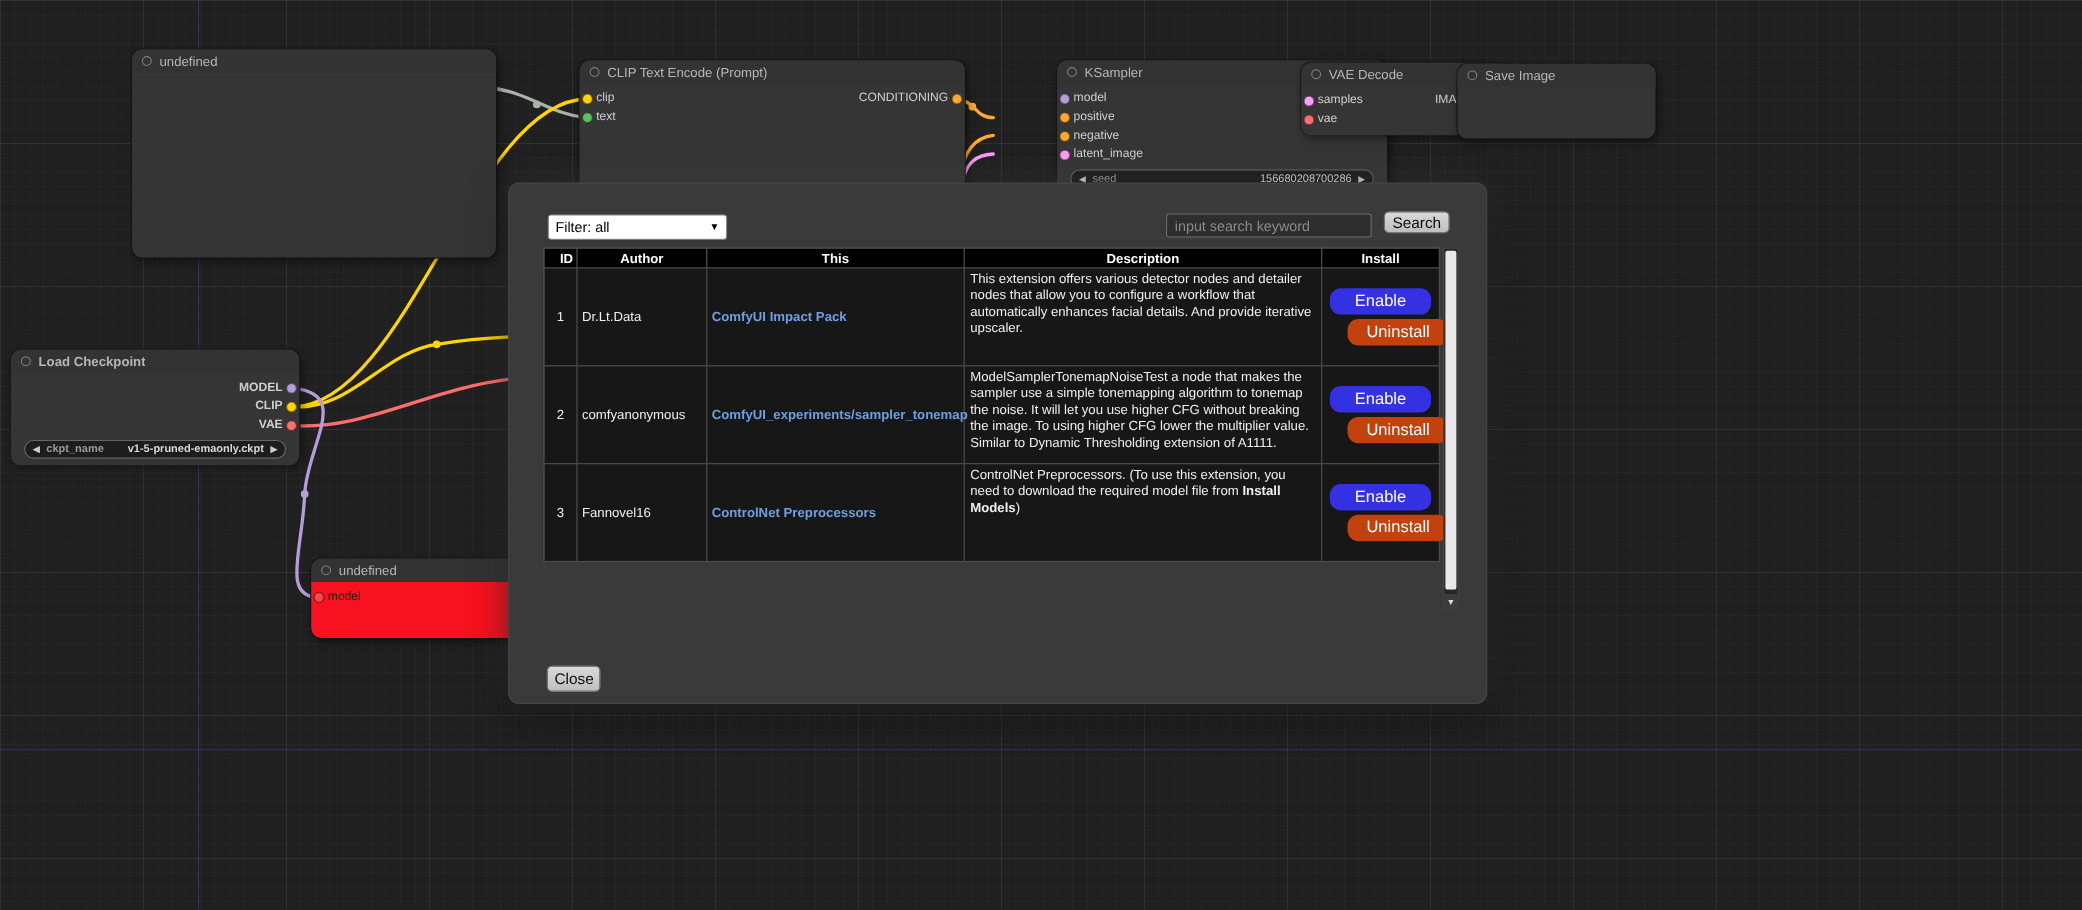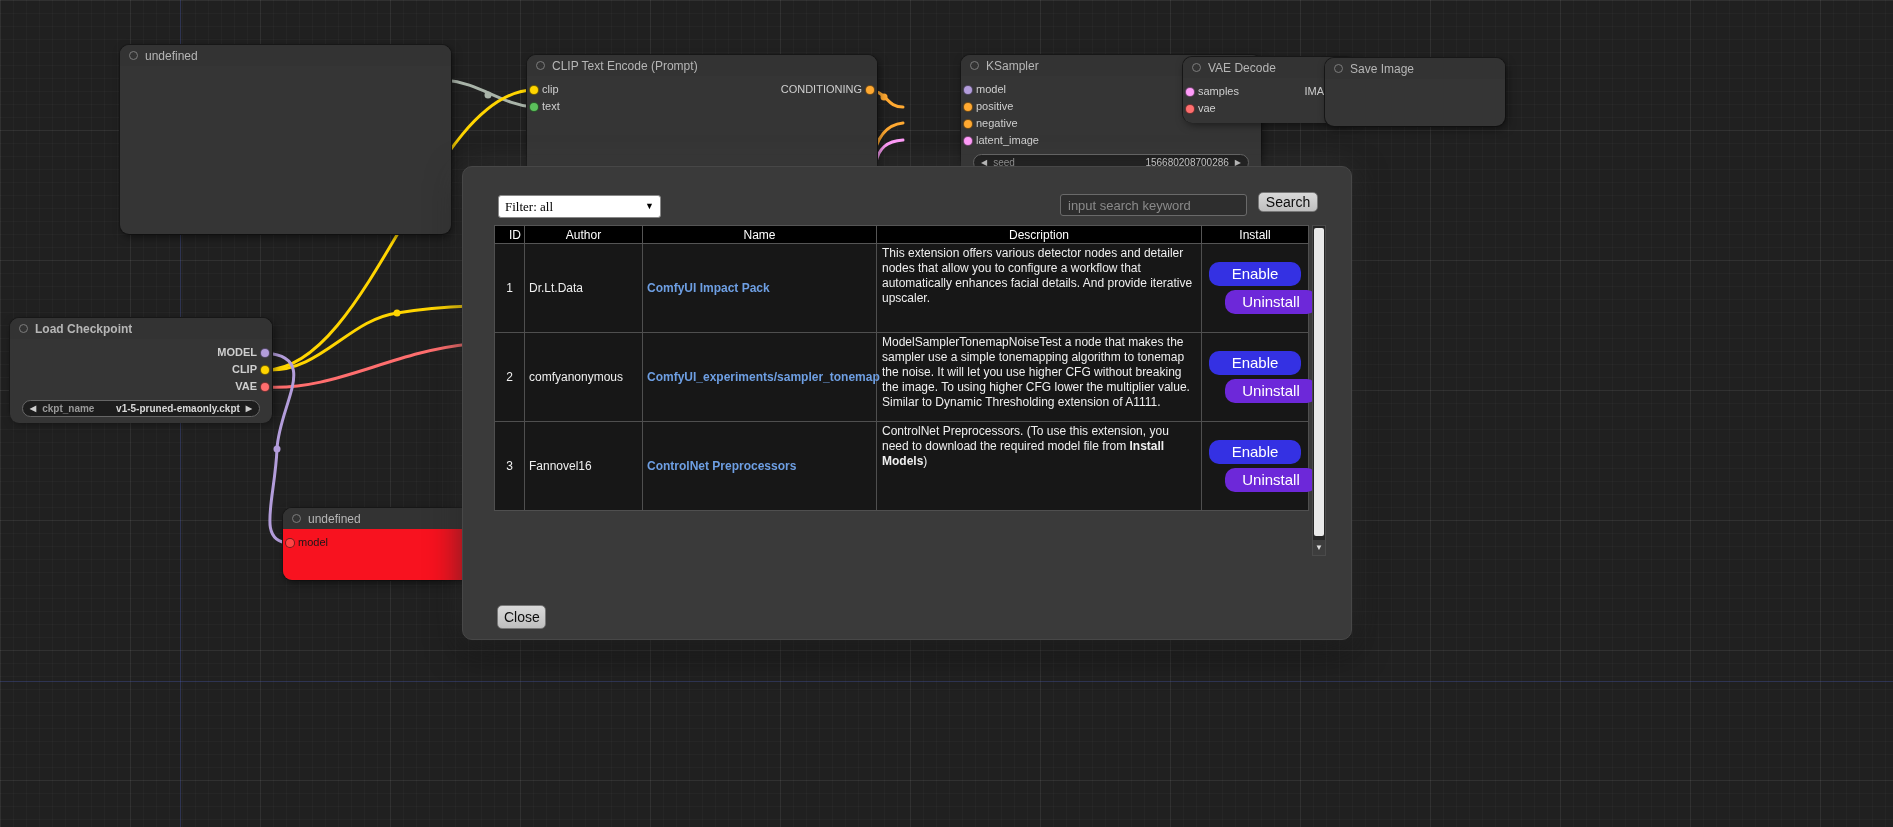--- a/index.html
+++ b/index.html
@@ -47,45 +47,45 @@
   .widget .wlabel{color:#9a9a9a;white-space:nowrap;}
   .widget .wvalue{margin-left:auto;color:#d8d8d8;white-space:nowrap;}
 
   
   .dialog{position:absolute;z-index:10;background:#3a3a3a;border-radius:10px;
     box-shadow:0 0 34px rgba(255,255,255,0.10), 0 10px 34px rgba(0,0,0,0.6);
     border:1px solid #474747;}
   .select-wrap{position:absolute;left:35px;top:28px;width:163px;height:23px;}
   .select-wrap select{width:100%;height:100%;background:#ffffff;color:#000;border:1px solid #888;
     border-radius:3px;font-size:13px;padding:0 18px 0 6px;-webkit-appearance:none;appearance:none;
-    font-family:Liberation Serif, serif;}
+    font-family:Liberation Sans, sans-serif;}
   .sel-caret{position:absolute;right:7px;top:6px;font-size:9px;color:#000;pointer-events:none;}
   .search-input{position:absolute;left:597px;top:27px;width:187px;height:22px;background:#2e2e2e;
     border:1px solid #6a6a6a;border-radius:3px;color:#ddd;font-size:13px;padding:0 7px;box-sizing:border-box;
     font-family:"Liberation Sans",sans-serif;}
   .search-input::placeholder{color:#8a8a8a;}
   .gray-btn{background:linear-gradient(#d9d9d9,#bfbfbf);border:1px solid #777;border-radius:5px;
     color:#0c0c0c;font-size:14px;font-family:"Liberation Sans",sans-serif;cursor:pointer;}
   .search-btn{position:absolute;left:795px;top:25px;width:60px;height:20px;}
   .close-btn{position:absolute;left:34px;top:438px;width:49px;height:24px;font-size:14px;}
 
   .ext-table{position:absolute;left:31px;top:58px;width:814px;border-collapse:collapse;table-layout:fixed;}
-  .ext-table th{background:#000;color:#fff;font-size:12px;font-weight:normal;height:17px;
+  .ext-table th{background:#000;color:#fff;font-size:12px;font-weight:bold;height:17px;
     border:1px solid #555;padding:0 14px;}
   .ext-table td{background:#171717;color:#efefef;font-size:12px;border:1px solid #4f4f4f;
     padding:18px 4px;vertical-align:middle;}
   .ext-table td.desc{vertical-align:top;line-height:15px;padding:2px 5px;}
   .ext-table td.idcell{text-align:center;}
   .ext-table td.namecell a{color:#6E9FE3;font-weight:bold;text-decoration:none;white-space:nowrap;}
   .installcell{text-align:center;}
   .installcell .stack{display:flex;flex-direction:column;align-items:center;gap:4px;}
   .btn-enable,.btn-uninstall{width:92px;height:24px;border:none;border-radius:10px;color:#fff;
     font-size:15px;font-family:"Liberation Sans",sans-serif;cursor:pointer;line-height:22px;}
   .btn-enable{background:#3431E3;}
-  .btn-uninstall{background:#6d28d9;margin-left:32px;}
+  .btn-uninstall{background:#c2410c;margin-left:32px;}
 
   .scrollbar{position:absolute;left:849px;top:58px;width:14px;height:331px;background:#262626;
     border:1px solid #4a4a4a;box-sizing:border-box;}
   .scroll-thumb{position:absolute;left:1px;top:2px;width:10px;height:308px;background:#e9e9e9;border-radius:2px;}
   .scroll-down{position:absolute;left:0;bottom:0;width:12px;height:15px;background:#3d3d3d;color:#ddd;
     font-size:8px;text-align:center;line-height:15px;}
 </style>
 </head>
 <body>
 
@@ -273,21 +273,21 @@
       <col style="width:30px">
         <col style="width:118px">
         <col style="width:234px">
         <col style="width:325px">
         <col style="width:107px">
     </colgroup>
     <thead>
       <tr>
         <th>ID</th>
         <th>Author</th>
-        <th>Name</th>
+        <th>This</th>
         <th>Description</th>
         <th>Install</th>
       </tr>
     </thead>
     <tbody>
       <tr style="height:65px;">
         <td class="idcell">1</td>
         <td>Dr.Lt.Data</td>
         <td class="namecell"><a href="#">ComfyUI Impact Pack</a></td>
         <td class="desc">This extension offers various detector nodes and detailer nodes that allow you to configure a workflow that automatically enhances facial details. And provide iterative upscaler.</td>

